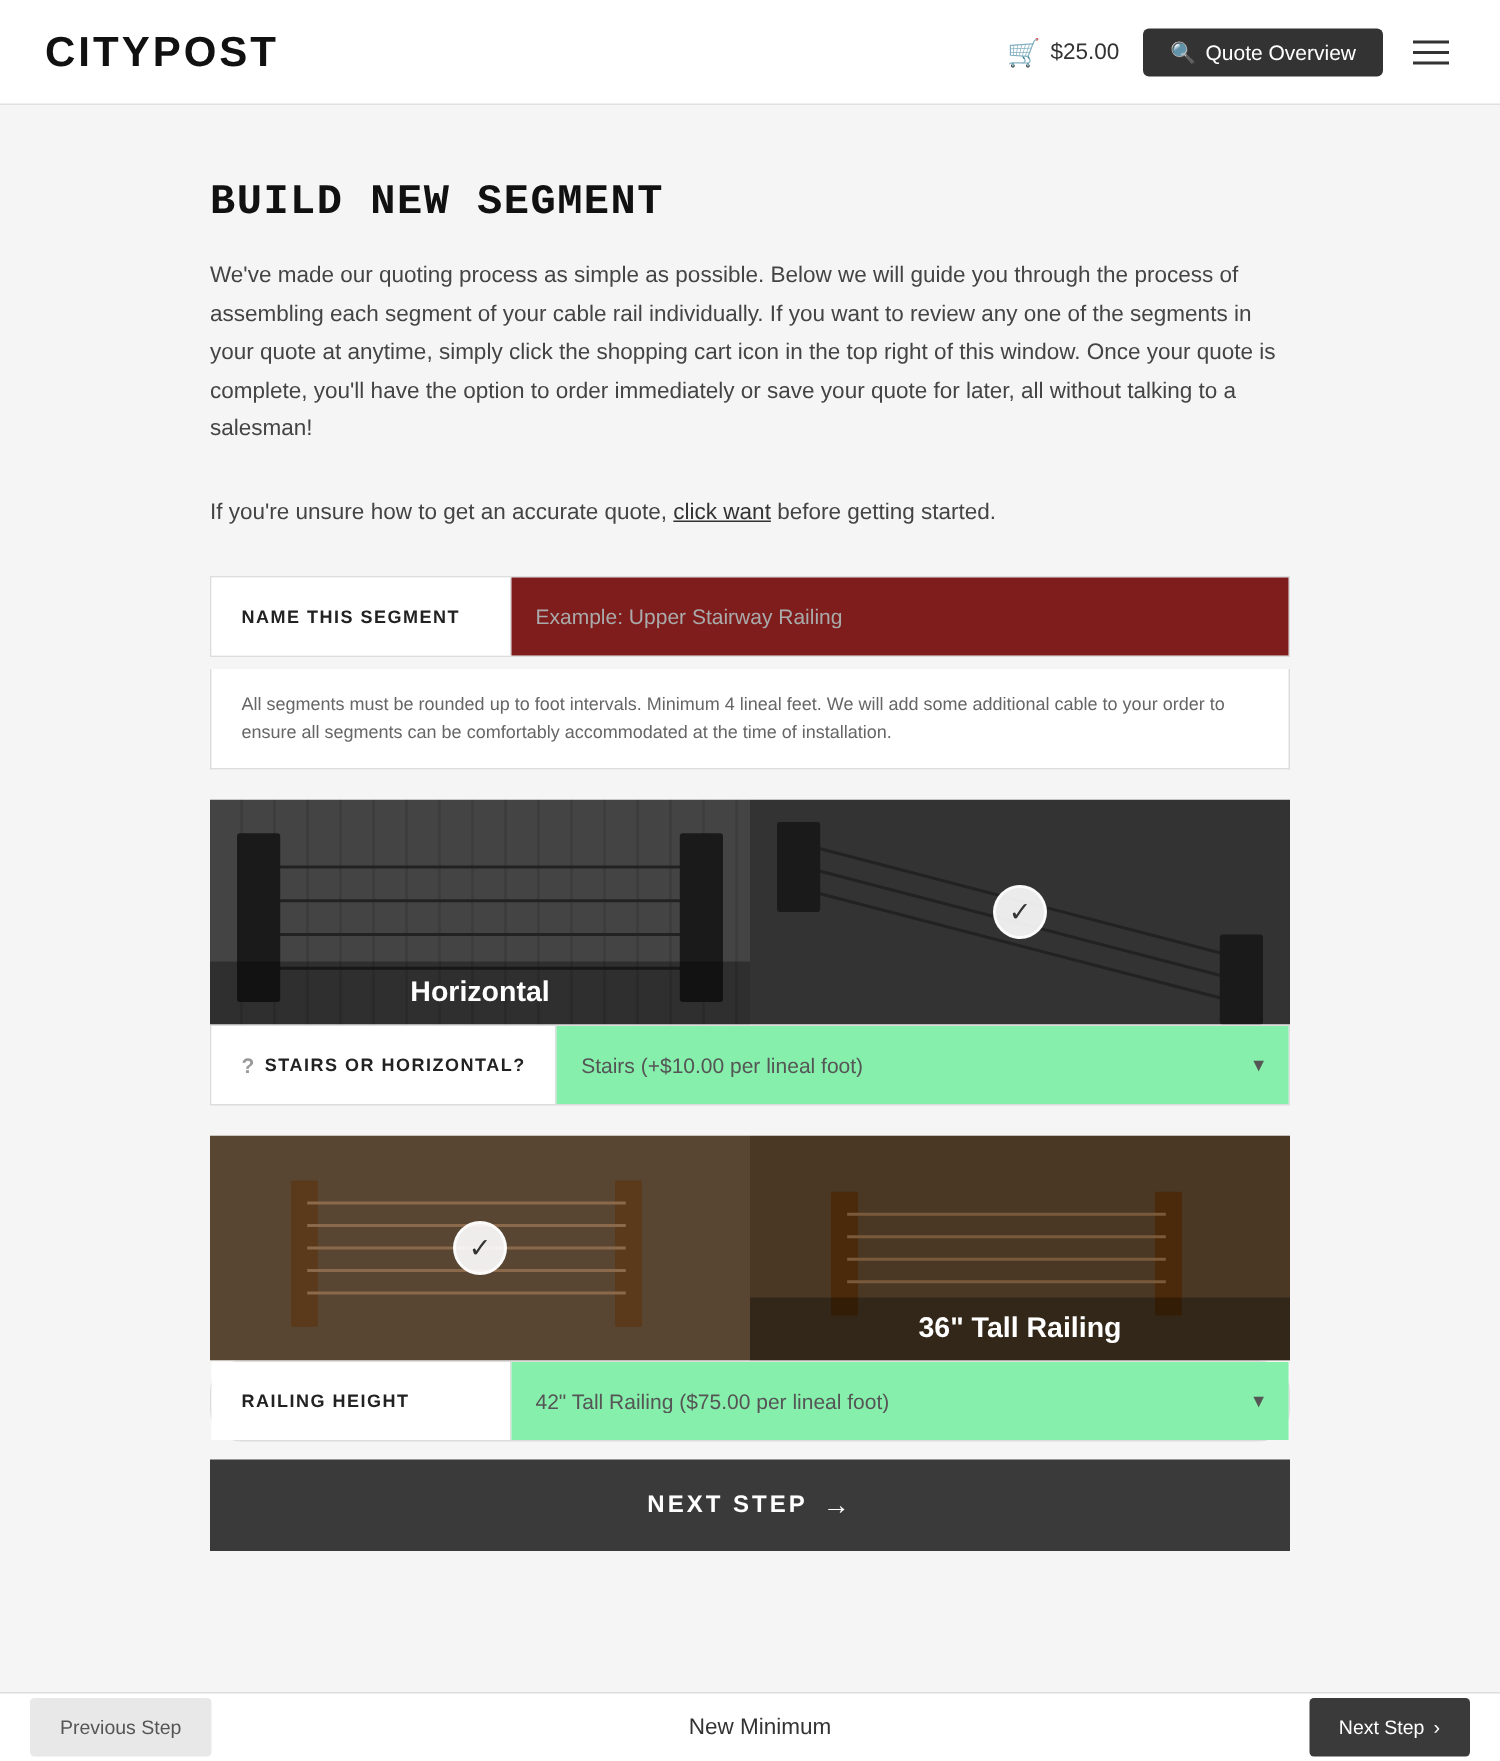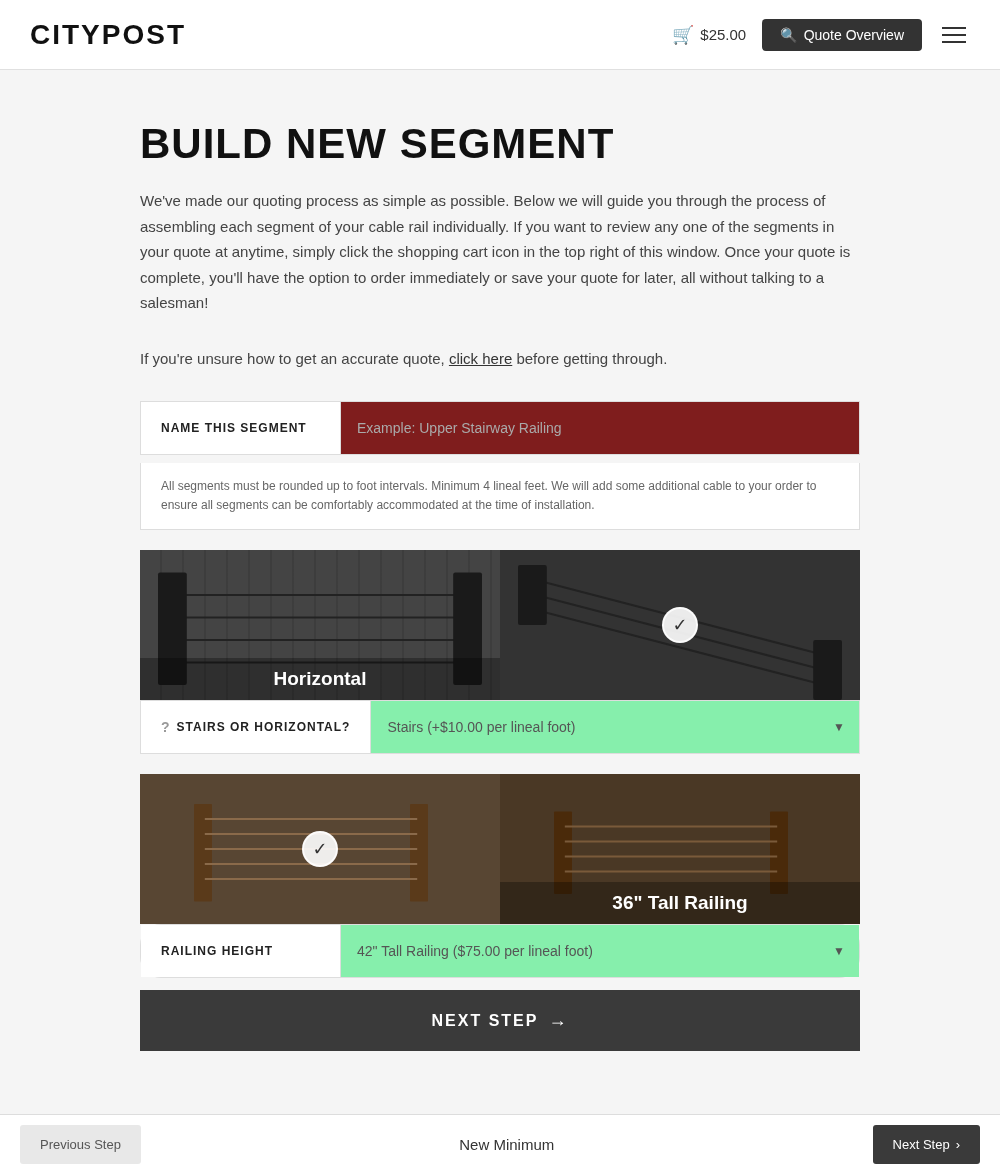--- a/index.html
+++ b/index.html
@@ -66,26 +66,26 @@
       background: #333;
     }
 
     
     .main-content {
       max-width: 760px;
       margin: 0 auto;
       padding: 50px 20px 80px;
     }
     .page-title {
-      font-size: 42px;
+      font-size: 28px;
       font-weight: 900;
       letter-spacing: 1px;
       color: #111;
       margin-bottom: 20px;
-      font-family: Liberation Sans, sans-serif;
+      font-family: Liberation Mono, monospace;
       text-transform: uppercase;
     }
     .page-description {
       font-size: 15px;
       line-height: 1.7;
       color: #444;
       margin-bottom: 30px;
     }
     .page-description a {
       color: #333;
@@ -257,21 +257,21 @@
       position: fixed;
       bottom: 0;
       left: 0;
       right: 0;
       background: #fff;
       border-top: 1px solid #ddd;
       display: flex;
       align-items: center;
       justify-content: space-between;
       padding: 0 20px;
-      height: 60px;
+      height: 46px;
     }
     .bottom-prev-btn {
       background: #e8e8e8;
       border: none;
       padding: 12px 20px;
       font-size: 13px;
       color: #555;
       cursor: pointer;
       border-radius: 3px;
     }
@@ -338,22 +338,22 @@
 <main class="main-content">
 
   <h1 class="page-title">BUILD NEW SEGMENT</h1>
 
   <p class="page-description">
     <span>We've made our quoting process as simple as possible. Below we will guide you through the process of assembling each segment of your cable rail individually. If you want to review any one of the segments in your quote at anytime, simply click the shopping cart icon in the top right of this window. Once your quote is complete, you'll have the option to order immediately or save your quote for later, all without talking to a salesman!</span>
   </p>
 
   <p class="page-description">
     <span>If you're unsure how to get an accurate quote,</span>
-    <a href="#" class="link-text">click here</a>
-    <span>before getting through.</span>
+    <a href="#" class="link-text">click want</a>
+    <span>before getting started.</span>
   </p>
 
   <div class="form-row">
     <div class="form-label">NAME THIS SEGMENT</div>
     <div class="form-input-cell">
       <input type="text" placeholder="Example: Upper Stairway Railing" style="">
     </div>
   </div>
 
 

